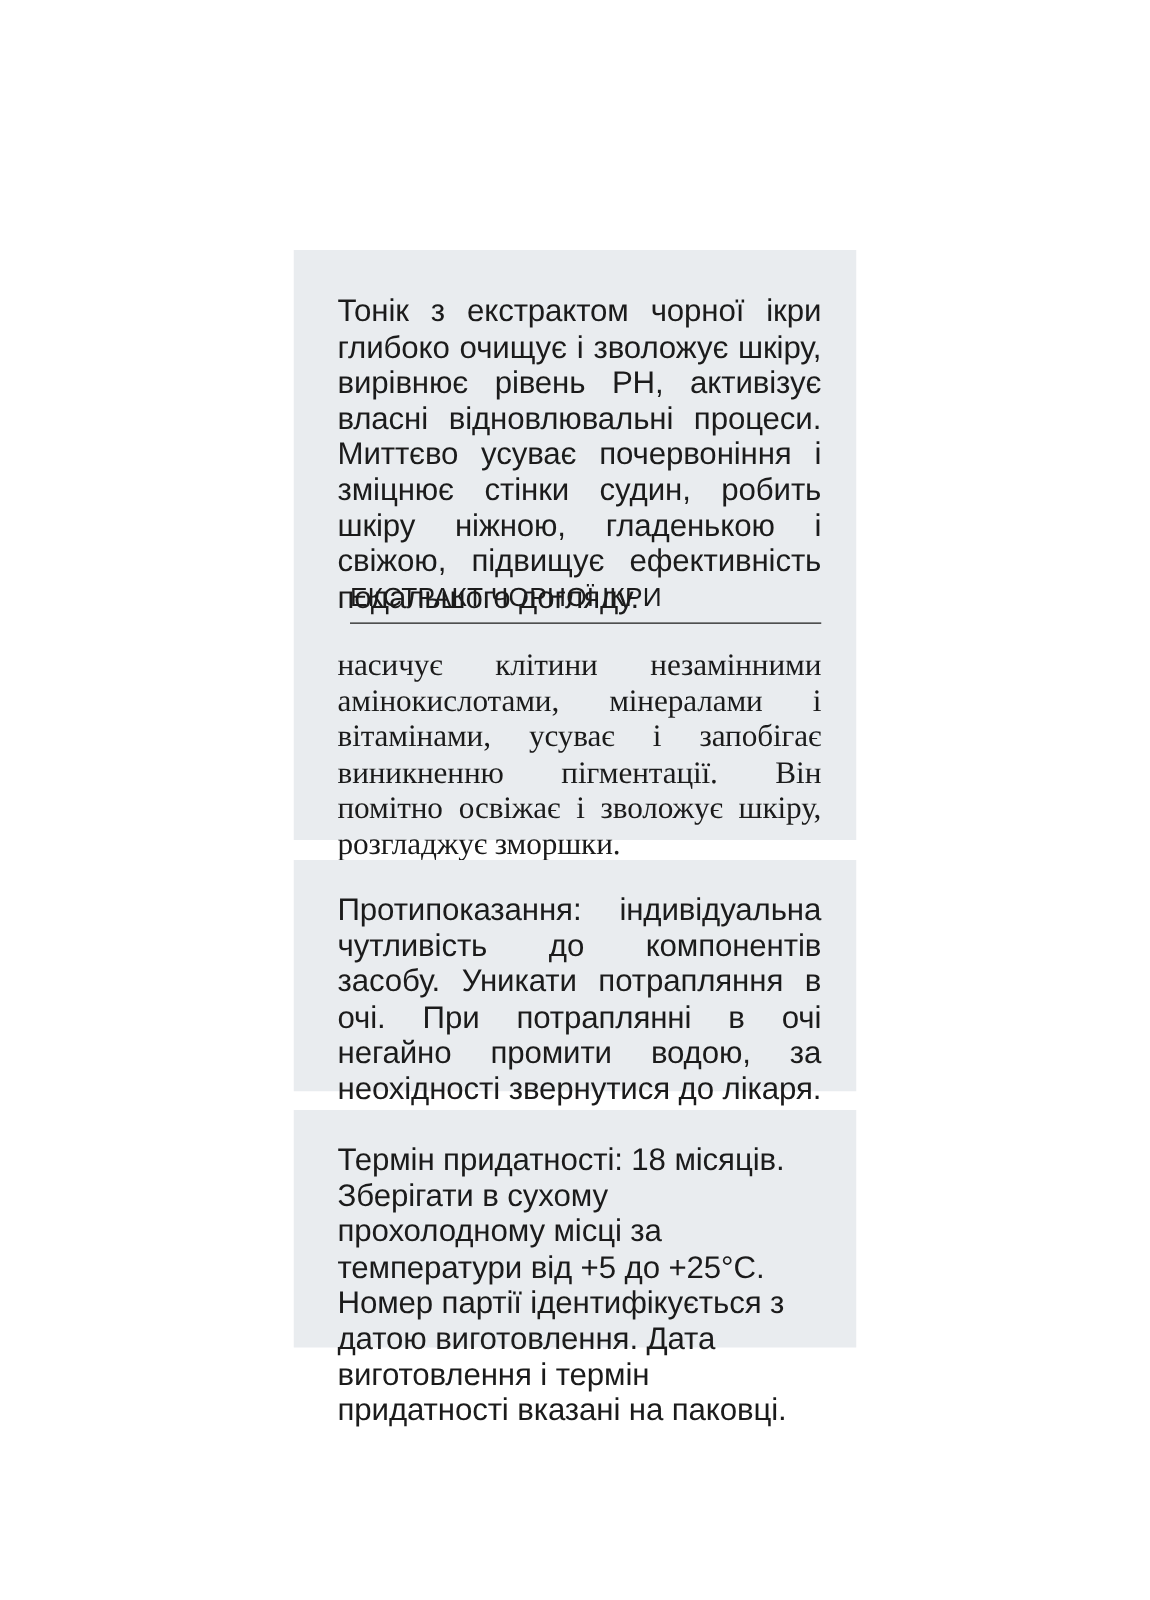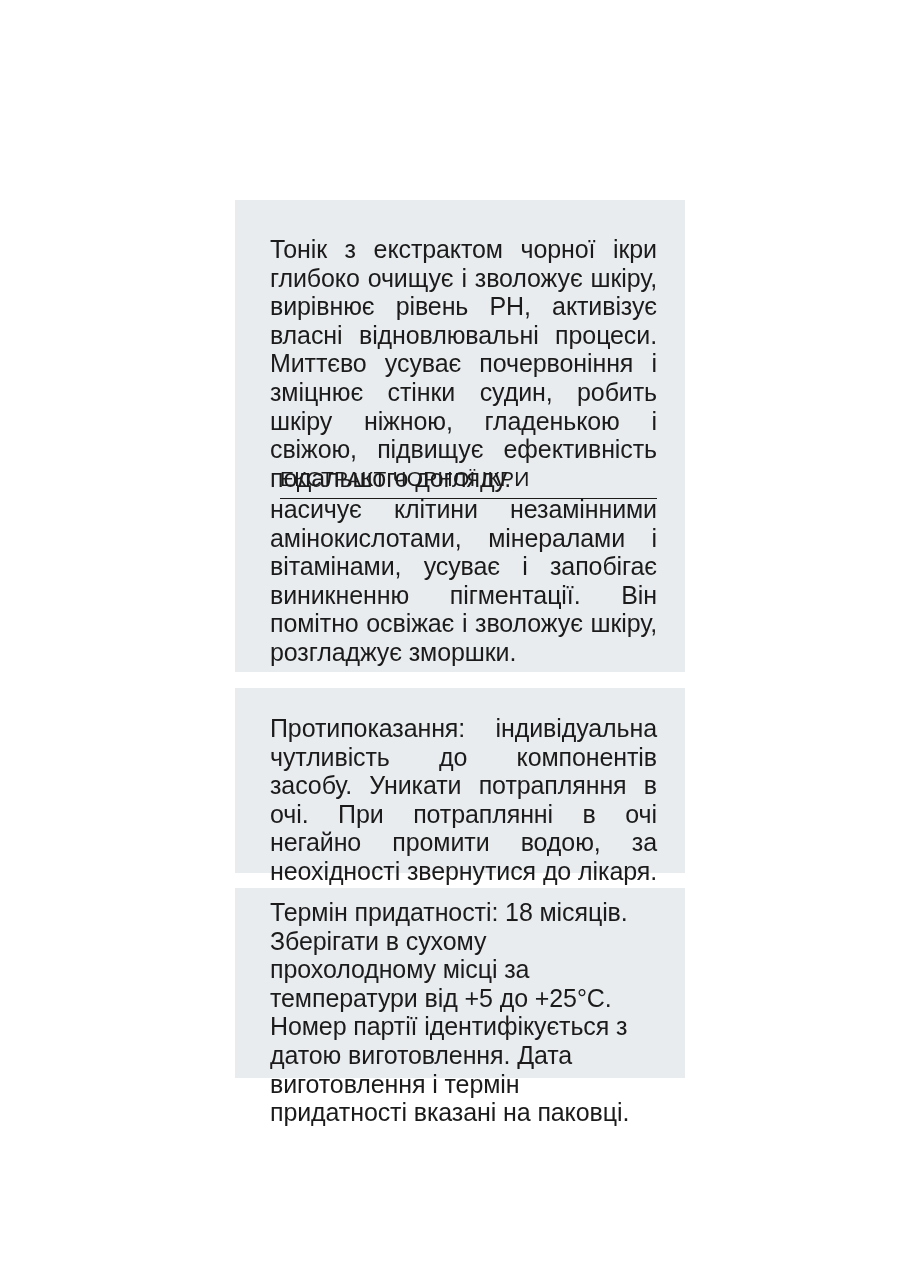--- a/index.html
+++ b/index.html
@@ -79,27 +79,28 @@
     top: 266px;
     margin-left: 10px;
   }
   .head-rule {
     border: none;
     border-top: 1.6px solid #1b1b1b;
     margin: 6px 0 0 0;
     width: 100%;
   }
   #extract-text {
-    top: 295px;
+    top: 319px;
+    font-family: Liberation Serif, serif;
   }
   #contra-text {
     top: 26px;
   }
   #shelf-text {
-    top: 10px;
+    top: 26px;
   }
   .lbl {
     font-weight: 400;
   }
 </style>
 </head>
 <body>
 
 <div class="page">
 

